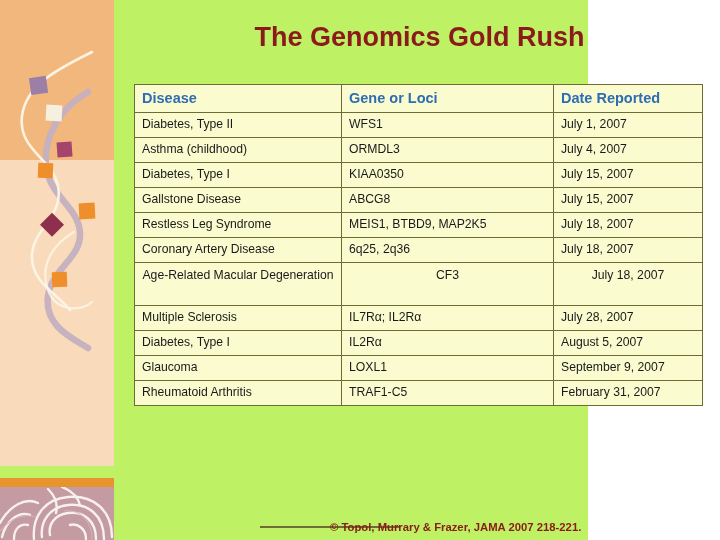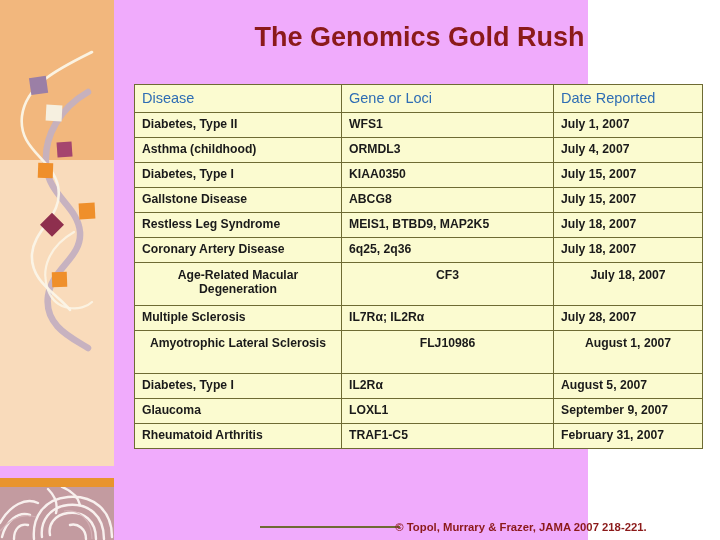--- a/index.html
+++ b/index.html
@@ -4,21 +4,21 @@
 <style>
   * { box-sizing: border-box; margin: 0; padding: 0; }
   html, body {
     width: 720px; height: 540px;
     overflow: hidden;
     font-family: "Liberation Sans", sans-serif;
   }
   #slide {
     position: relative;
     width: 588px; height: 540px;
-    background: #f0abfc;
+    background: #bef264;
   }
 
   
   #sidebar {
     position: absolute;
     left: 0; top: 0;
     width: 114px; height: 540px;
     overflow: hidden;
   }
   #sidebar-top-band {
@@ -73,40 +73,40 @@
   }
   th, td {
     padding: 3px 7px 4px 7px;
     text-align: left;
     vertical-align: middle;
     line-height: 1.12;
   }
   thead th {
     color: #2E6DB4;
     font-size: 14.5px;
-    font-weight: normal;
+    font-weight: bold;
     height: 28px;
   }
   tbody td {
     color: #1a1a1a;
     font-size: 12.2px;
-    font-weight: bold;
+    font-weight: normal;
     height: 25px;
   }
   tbody tr.tall td { height: 43px; vertical-align: top; padding-top: 6px; text-align: center; }
   col.c-disease { width: 207px; }
   col.c-gene    { width: 212px; }
   col.c-date    { width: 149px; }
 
   
   #footer {
     position: absolute;
     left: 330px; top: 521px;
     width: 382px;
-    text-align: center;
+    text-align: left;
     font-size: 11.3px;
     font-weight: bold;
     color: #8B1A1A;
     white-space: nowrap;
   }
   #footer-rule {
     position: absolute;
     left: 260px; top: 526px;
     width: 140px; height: 2px;
     background: #6E6B33;
@@ -214,25 +214,20 @@
           <tr class="tall">
             <td>Age-Related Macular Degeneration</td>
             <td>CF3</td>
             <td>July 18, 2007</td>
           </tr>
           <tr>
             <td>Multiple Sclerosis</td>
             <td>IL7Rα; IL2Rα</td>
             <td>July 28, 2007</td>
           </tr>
-          <tr class="tall">
-            <td>Amyotrophic Lateral Sclerosis</td>
-            <td>FLJ10986</td>
-            <td>August 1, 2007</td>
-          </tr>
           <tr>
             <td>Diabetes, Type I</td>
             <td>IL2Rα</td>
             <td>August 5, 2007</td>
           </tr>
           <tr>
             <td>Glaucoma</td>
             <td>LOXL1</td>
             <td>September 9, 2007</td>
           </tr>

